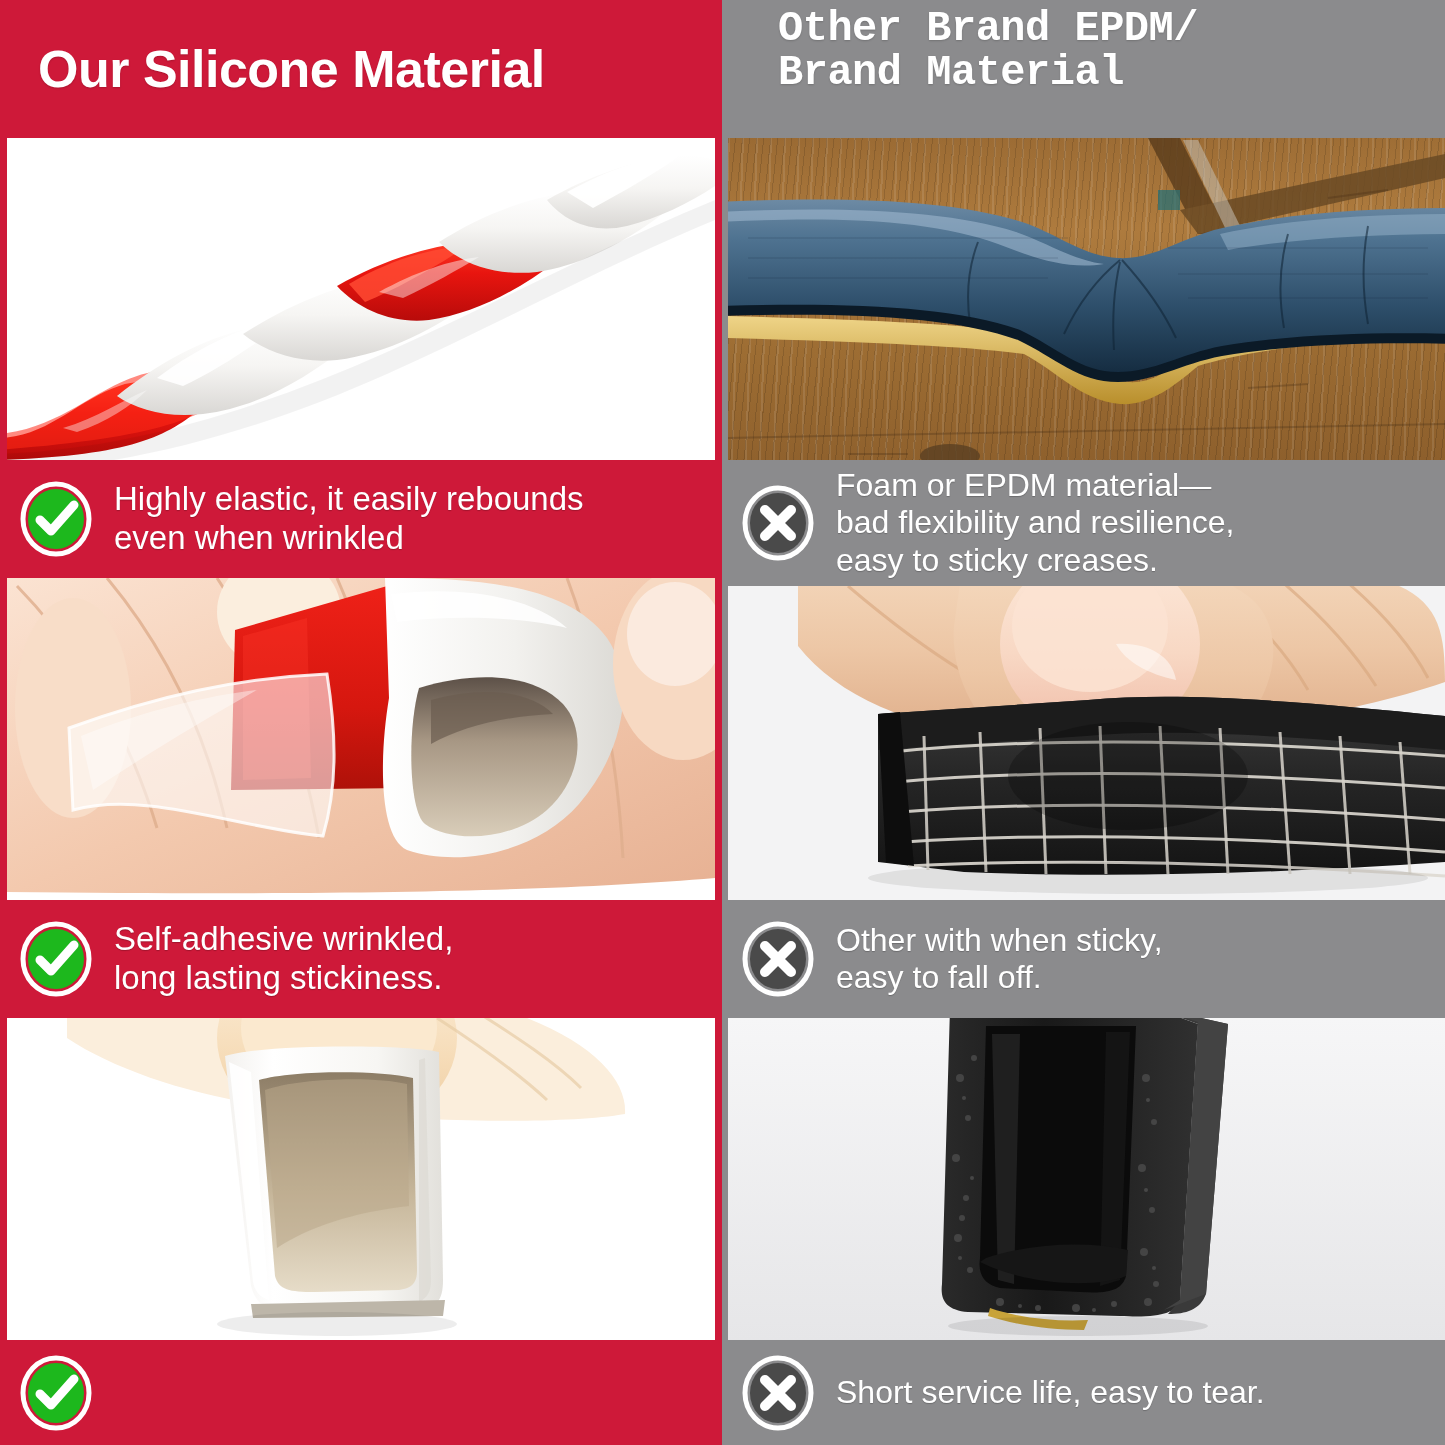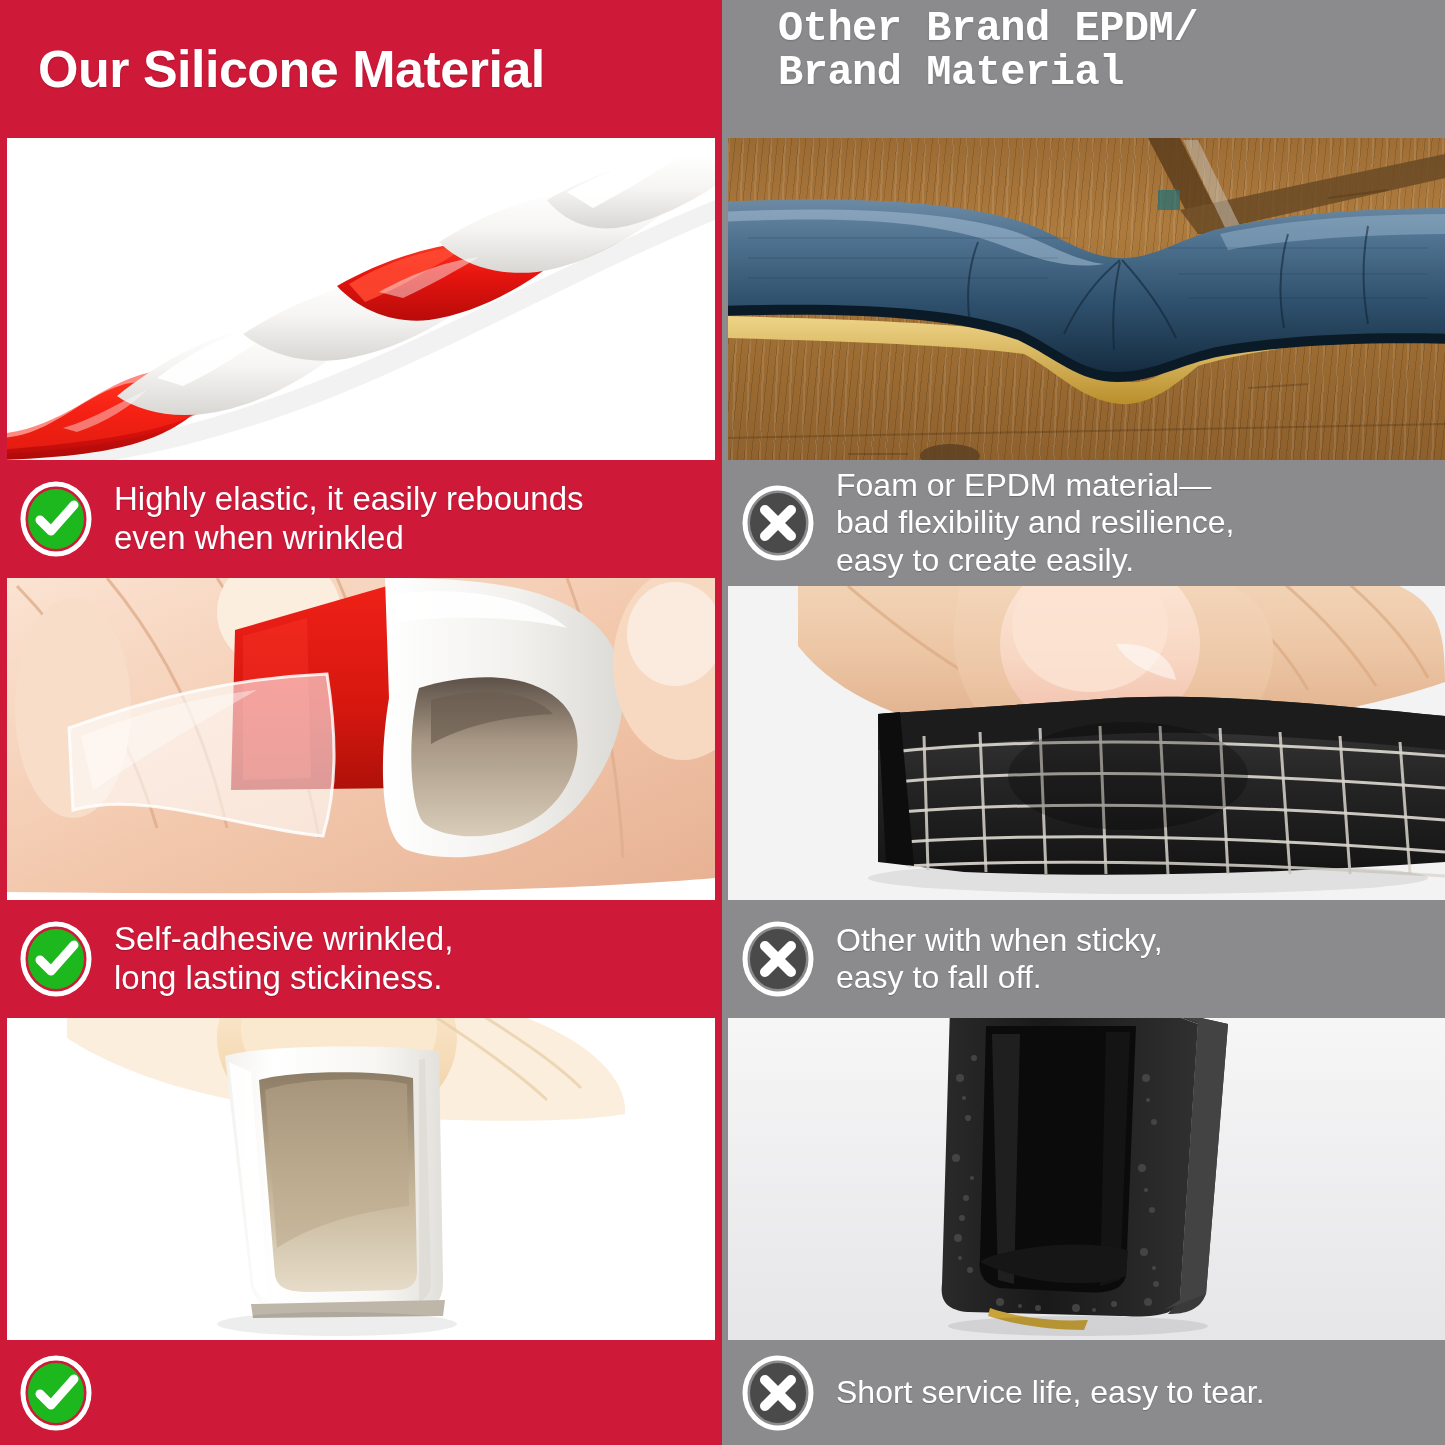--- a/index.html
+++ b/index.html
@@ -338,21 +338,21 @@
     </div>
 
     <div class="cap cap-bad" style="height:126px">
       <span class="badge">
         <svg viewBox="0 0 72 76">
           <ellipse cx="36" cy="38" rx="33" ry="35" fill="none" stroke="#ffffff" stroke-width="5"></ellipse>
           <ellipse cx="36" cy="38" rx="28" ry="30" fill="#4A4A4A"></ellipse>
           <path d="M23 25 L49 51 M49 25 L23 51" fill="none" stroke="#ffffff" stroke-width="10" stroke-linecap="round"></path>
         </svg>
       </span>
-      <p><span>Foam or EPDM material—</span><br><span>bad flexibility and resilience,</span><br><span>easy to create easily.</span></p>
+      <p><span>Foam or EPDM material—</span><br><span>bad flexibility and resilience,</span><br><span>easy to sticky creases.</span></p>
     </div>
 
     <div class="photo photo-r" style="height:314px">
       <div class="studio"></div>
       <svg class="art" viewBox="0 0 717 314" preserveAspectRatio="none">
         <defs>
           <linearGradient id="skin2" x1="0" y1="0" x2="0" y2="1">
             <stop offset="0%" stop-color="#f6dcc2"></stop>
             <stop offset="55%" stop-color="#edc7a6"></stop>
             <stop offset="100%" stop-color="#dfae8a"></stop>

